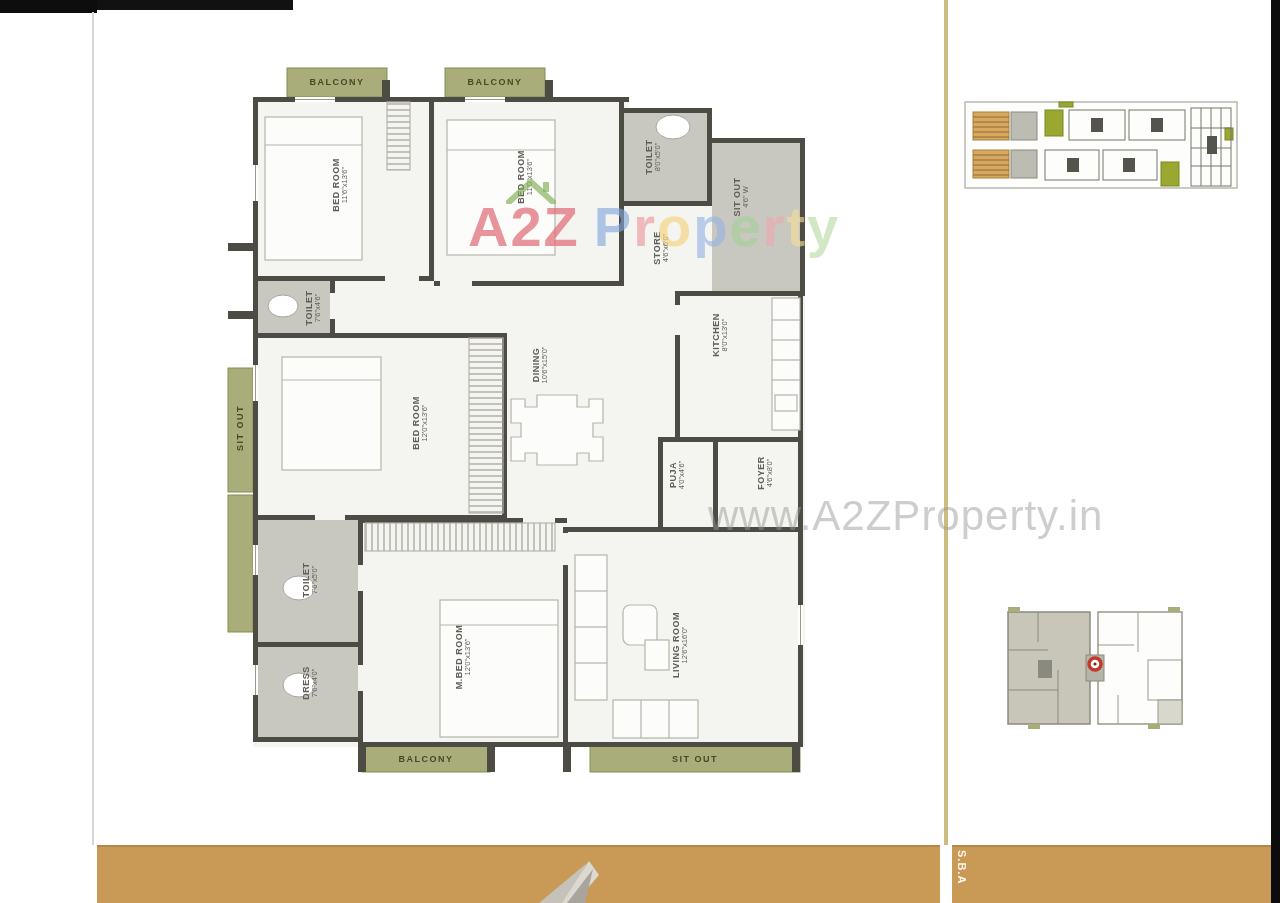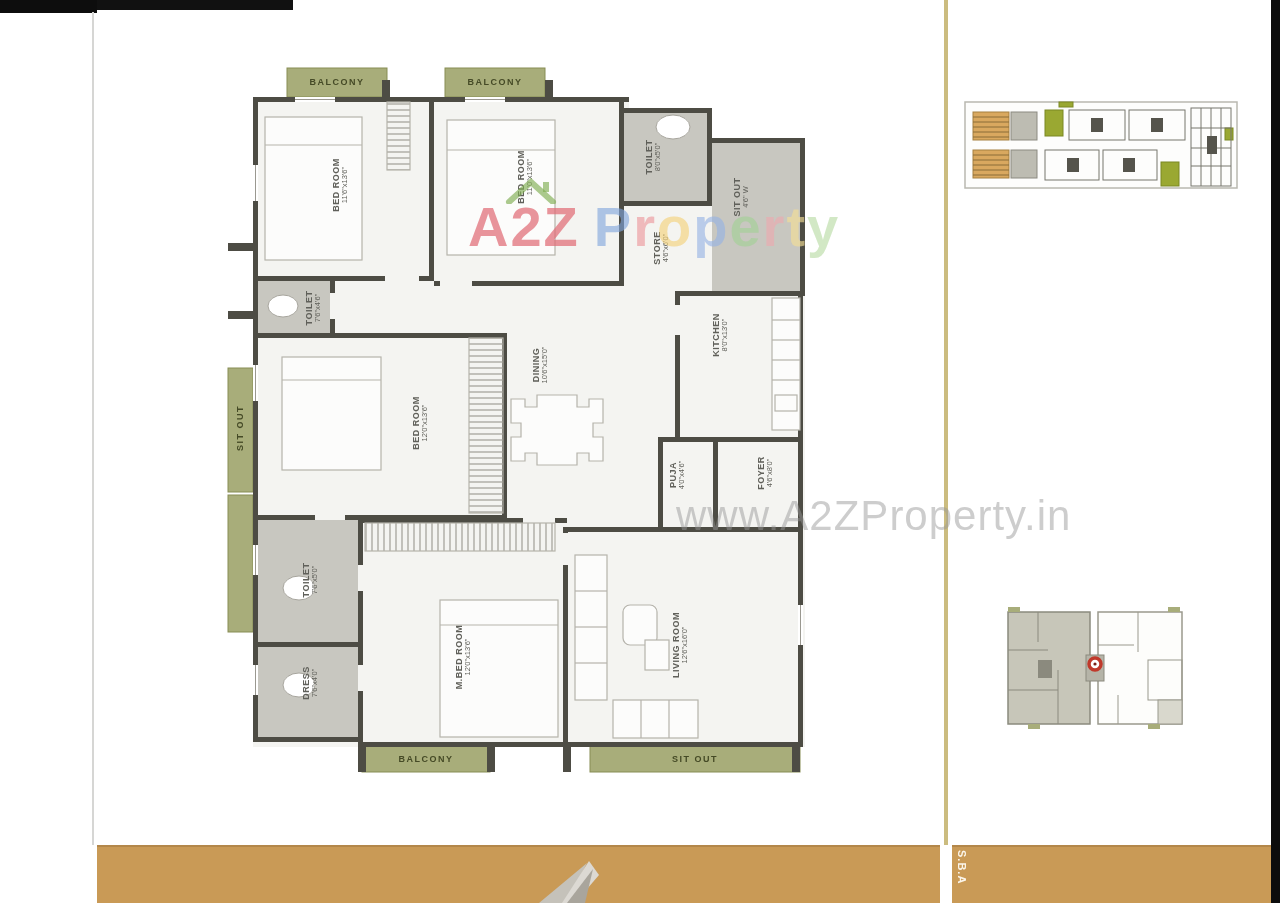--- a/index.html
+++ b/index.html
@@ -24,21 +24,21 @@
   .plan-label .rname{display:block;font-size:9px;letter-spacing:0.5px;font-weight:bold;}
   .plan-label .dims{display:block;font-size:7.5px;}
   .balc-label{position:absolute;transform:translate(-50%,-50%);color:#454a26;font-size:9px;
      font-weight:bold;letter-spacing:1.5px;white-space:nowrap;z-index:5;}
   .balc-label.vert{transform:translate(-50%,-50%) rotate(-90deg);}
   
   #wm-brand{position:absolute;left:468px;top:194px;z-index:9;font-weight:bold;font-size:56px;
      letter-spacing:2px;filter:blur(0.6px);white-space:nowrap;}
   #wm-brand span{display:inline-block;}
   #wm-house{position:absolute;left:505px;top:178px;z-index:10;}
-  #wm-url{position:absolute;left:676px;top:492px;z-index:9;font-size:42px;color:rgba(150,150,150,0.48);
+  #wm-url{position:absolute;left:708px;top:492px;z-index:9;font-size:42px;color:rgba(150,150,150,0.48);
      letter-spacing:1px;filter:blur(0.5px);white-space:nowrap;}
   
   #thumb-key-strip{position:absolute;left:963px;top:98px;}
   #thumb-key-pair{position:absolute;left:998px;top:600px;}
   #footer-logo{position:absolute;left:527px;top:855px;}
 </style>
 </head>
 <body>
 
 <div id="stage">

